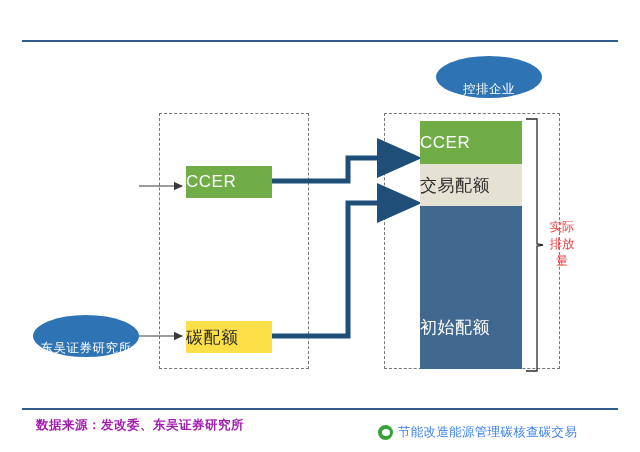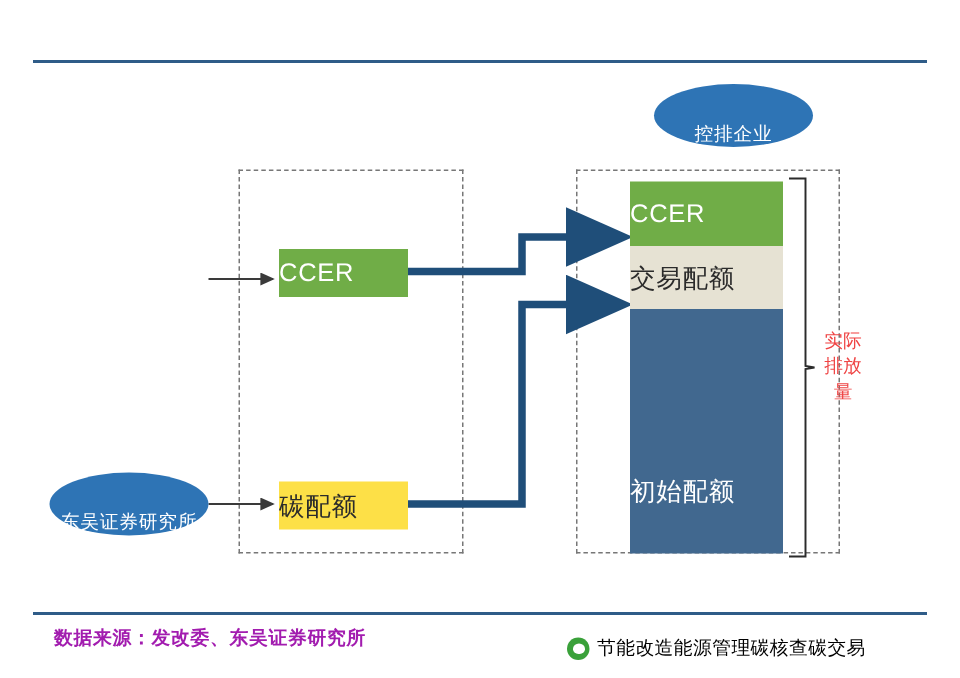--- a/index.html
+++ b/index.html
@@ -18,21 +18,21 @@
   .title-text{font-size:14.5px;font-weight:bold;color:#1a1a1a;letter-spacing:0.4px;}
   .rule-top{position:absolute;left:22px;top:40px;width:596px;height:2px;background:#2f5c88;}
   .rule-bottom{position:absolute;left:22px;top:408px;width:596px;height:1.5px;background:#2f5c88;}
 
   
   .source{position:absolute;left:36px;top:417px;font-size:12.5px;font-weight:bold;color:#a21caf;letter-spacing:0.5px;}
   .wm{position:absolute;left:378px;top:424px;display:flex;align-items:center;}
   .wm-logo{width:15px;height:15px;border-radius:50%;background:#3aa13a;margin-right:5px;position:relative;}
   .wm-logo:before{content:"";position:absolute;left:3.5px;top:4px;width:8px;height:7px;
     background:#fff;border-radius:50% 50% 45% 45%;}
-  .wm-text{font-size:12.5px;color:#000000;letter-spacing:0.3px;}
+  .wm-text{font-size:12.5px;color:#3b82f6;letter-spacing:0.3px;}
 
   
   .canvas{position:absolute;left:22px;top:44px;width:596px;height:362px;}
   svg.lines{position:absolute;left:0;top:0;width:596px;height:362px;}
 
   
   .dash{position:absolute;border:1.4px dashed #777;box-sizing:border-box;}
 
   
   .diamond-wrap{position:absolute;left:142px;top:14px;width:132px;height:62px;}

